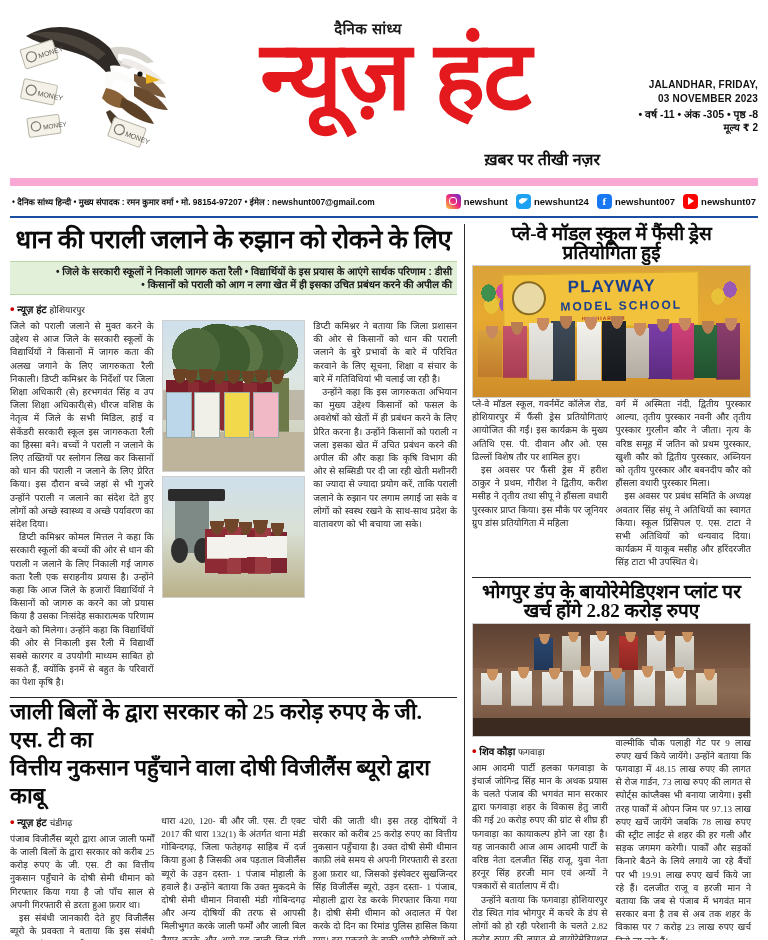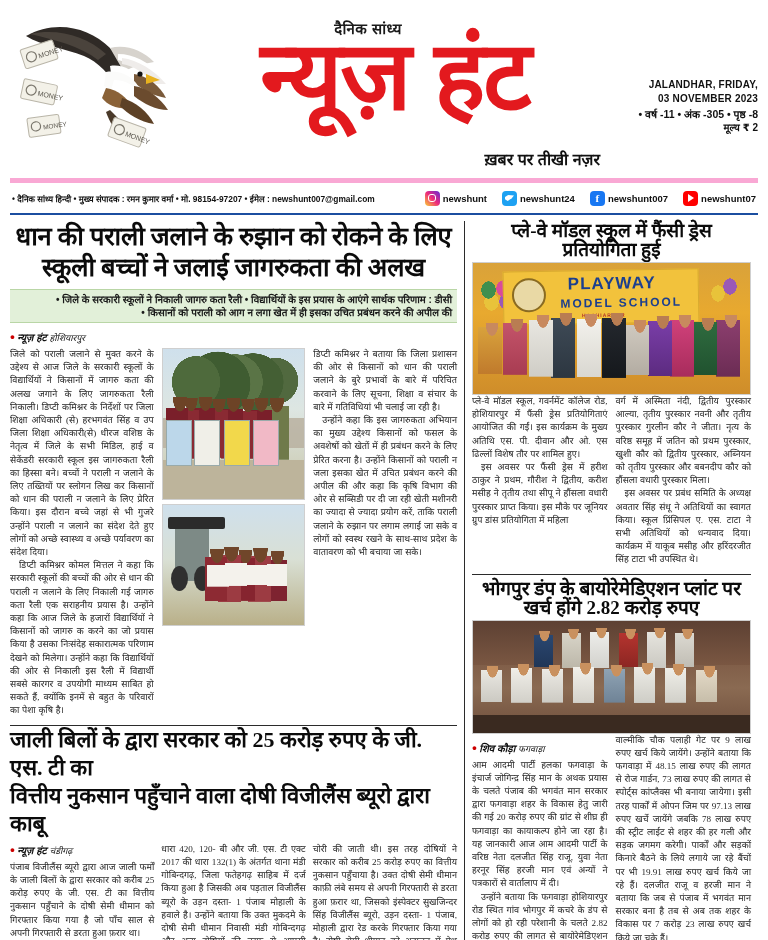--- a/index.html
+++ b/index.html
@@ -24,24 +24,24 @@
     letter-spacing:-2px;white-space:nowrap;
   }
   .tagline{position:absolute;left:300px;top:148px;width:300px;text-align:right;
     font-weight:bold;font-size:16px;color:#111;}
   .dateblock{position:absolute;right:10px;top:78px;width:150px;text-align:right;color:#111;}
   .dateblock .l1,.dateblock .l2{font-weight:bold;font-size:10px;line-height:14px;letter-spacing:.2px;}
   .dateblock .l3{font-weight:bold;font-size:10.5px;line-height:14px;margin-top:1px;}
   .dateblock .l4{font-weight:bold;font-size:10px;line-height:13px;}
 
   
-  .strip{position:relative;height:30px;width:748px;margin:0 10px;border-top:5px solid #f9a8d4;border-bottom:2px solid #1b4ea0;
+  .strip{position:relative;height:30px;width:748px;margin:0 10px;border-top:8px solid #f9a8d4;border-bottom:2px solid #1b4ea0;
     display:flex;align-items:center;}
   .strip-left{font-size:8.4px;font-weight:bold;color:#111;white-space:nowrap;padding-left:2px;}
-  .socials{display:flex;align-items:center;gap:15px;margin-left:auto;padding-right:2px;}
+  .socials{display:flex;align-items:center;gap:8px;margin-left:auto;padding-right:2px;}
   .soc{display:flex;align-items:center;gap:3px;}
   .soc .ic{width:15px;height:15px;border-radius:4px;display:inline-block;position:relative;}
   .soc .lbl{font-size:9.5px;font-weight:bold;color:#111;}
   .ic-insta{background:linear-gradient(45deg,#f9ce34,#ee2a7b,#6228d7);}
   .ic-insta:after{content:"";position:absolute;left:3.2px;top:3.2px;width:8.6px;height:8.6px;border:1.6px solid #fff;border-radius:3px;box-sizing:border-box;}
   .ic-tw{background:#1da1f2;border-radius:50%;}
   .ic-fb{background:#1877f2;border-radius:50%;color:#fff;font-weight:bold;font-size:11px;text-align:center;line-height:15px;font-family:"Liberation Serif",serif;}
   .ic-yt{background:#ff0000;border-radius:50%;}
   .ic-yt:after{content:"";position:absolute;left:5px;top:3.5px;border-left:6px solid #fff;border-top:4px solid transparent;border-bottom:4px solid transparent;}
   .ic-tw:after{content:"";position:absolute;left:3px;top:4.5px;width:9px;height:6px;background:#fff;
@@ -57,21 +57,21 @@
     font-size:25.5px;line-height:31px;text-align:center;letter-spacing:-.2px;}
   .hl2{font-family:"Liberation Serif","DejaVu Serif",serif;font-weight:bold;color:#0b0b0b;
     font-size:22px;line-height:28px;text-align:left;}
   .hl-r{font-family:"Liberation Serif","DejaVu Serif",serif;font-weight:bold;color:#0b0b0b;
     font-size:19px;line-height:19px;text-align:center;}
 
   .kicker{background:#e2f0d9;border-top:1px solid #b9d6a6;border-bottom:1px solid #b9d6a6;
     margin-top:6px;padding:3px 5px;text-align:center;}
   .kicker div{font-size:10px;font-weight:bold;color:#1a1a1a;line-height:13px;text-align:right;}
 
-  .byline{font-size:10px;font-weight:bold;color:#111;margin:7px 0 4px 0;font-style:italic;}
+  .byline{font-size:10px;font-weight:bold;color:#111;margin:7px 0 4px 0;}
   .byline .dot{color:#c00;font-size:13px;line-height:10px;}
   .byline .place{font-weight:normal;font-size:9px;}
 
   .cols2{display:flex;gap:8px;}
   .cols3{display:flex;gap:7px;}
   .tcol{flex:1;}
   p.bt{
     margin:0 0 0 0;text-align:justify;color:#262626;
     font-family:"Liberation Serif","DejaVu Serif",serif;
     font-size:9.1px;line-height:13.2px;text-indent:9px;
@@ -316,21 +316,20 @@
       </div>
     </div>
   </div>
 
   <div class="content">
 
     <div class="col-left">
 
       <div>
         <div class="hl1">धान की पराली जलाने के रुझान को रोकने के लिए</div>
-        <div class="hl1">स्कूली बच्चों ने जलाई जागरुकता की अलख</div>
 
         <div class="kicker">
           <div>• जिले के सरकारी स्कूलों ने निकाली जागरु कता रैली • विद्यार्थियों के इस प्रयास के आएंगे सार्थक परिणाम : डीसी</div>
           <div>• किसानों को पराली को आग न लगा खेत में ही इसका उचित प्रबंधन करने की अपील की</div>
         </div>
 
         <div class="byline">
           <span class="dot">•</span>
           <span>न्यूज़ हंट</span>
           <span class="place">होशियारपुर</span>

